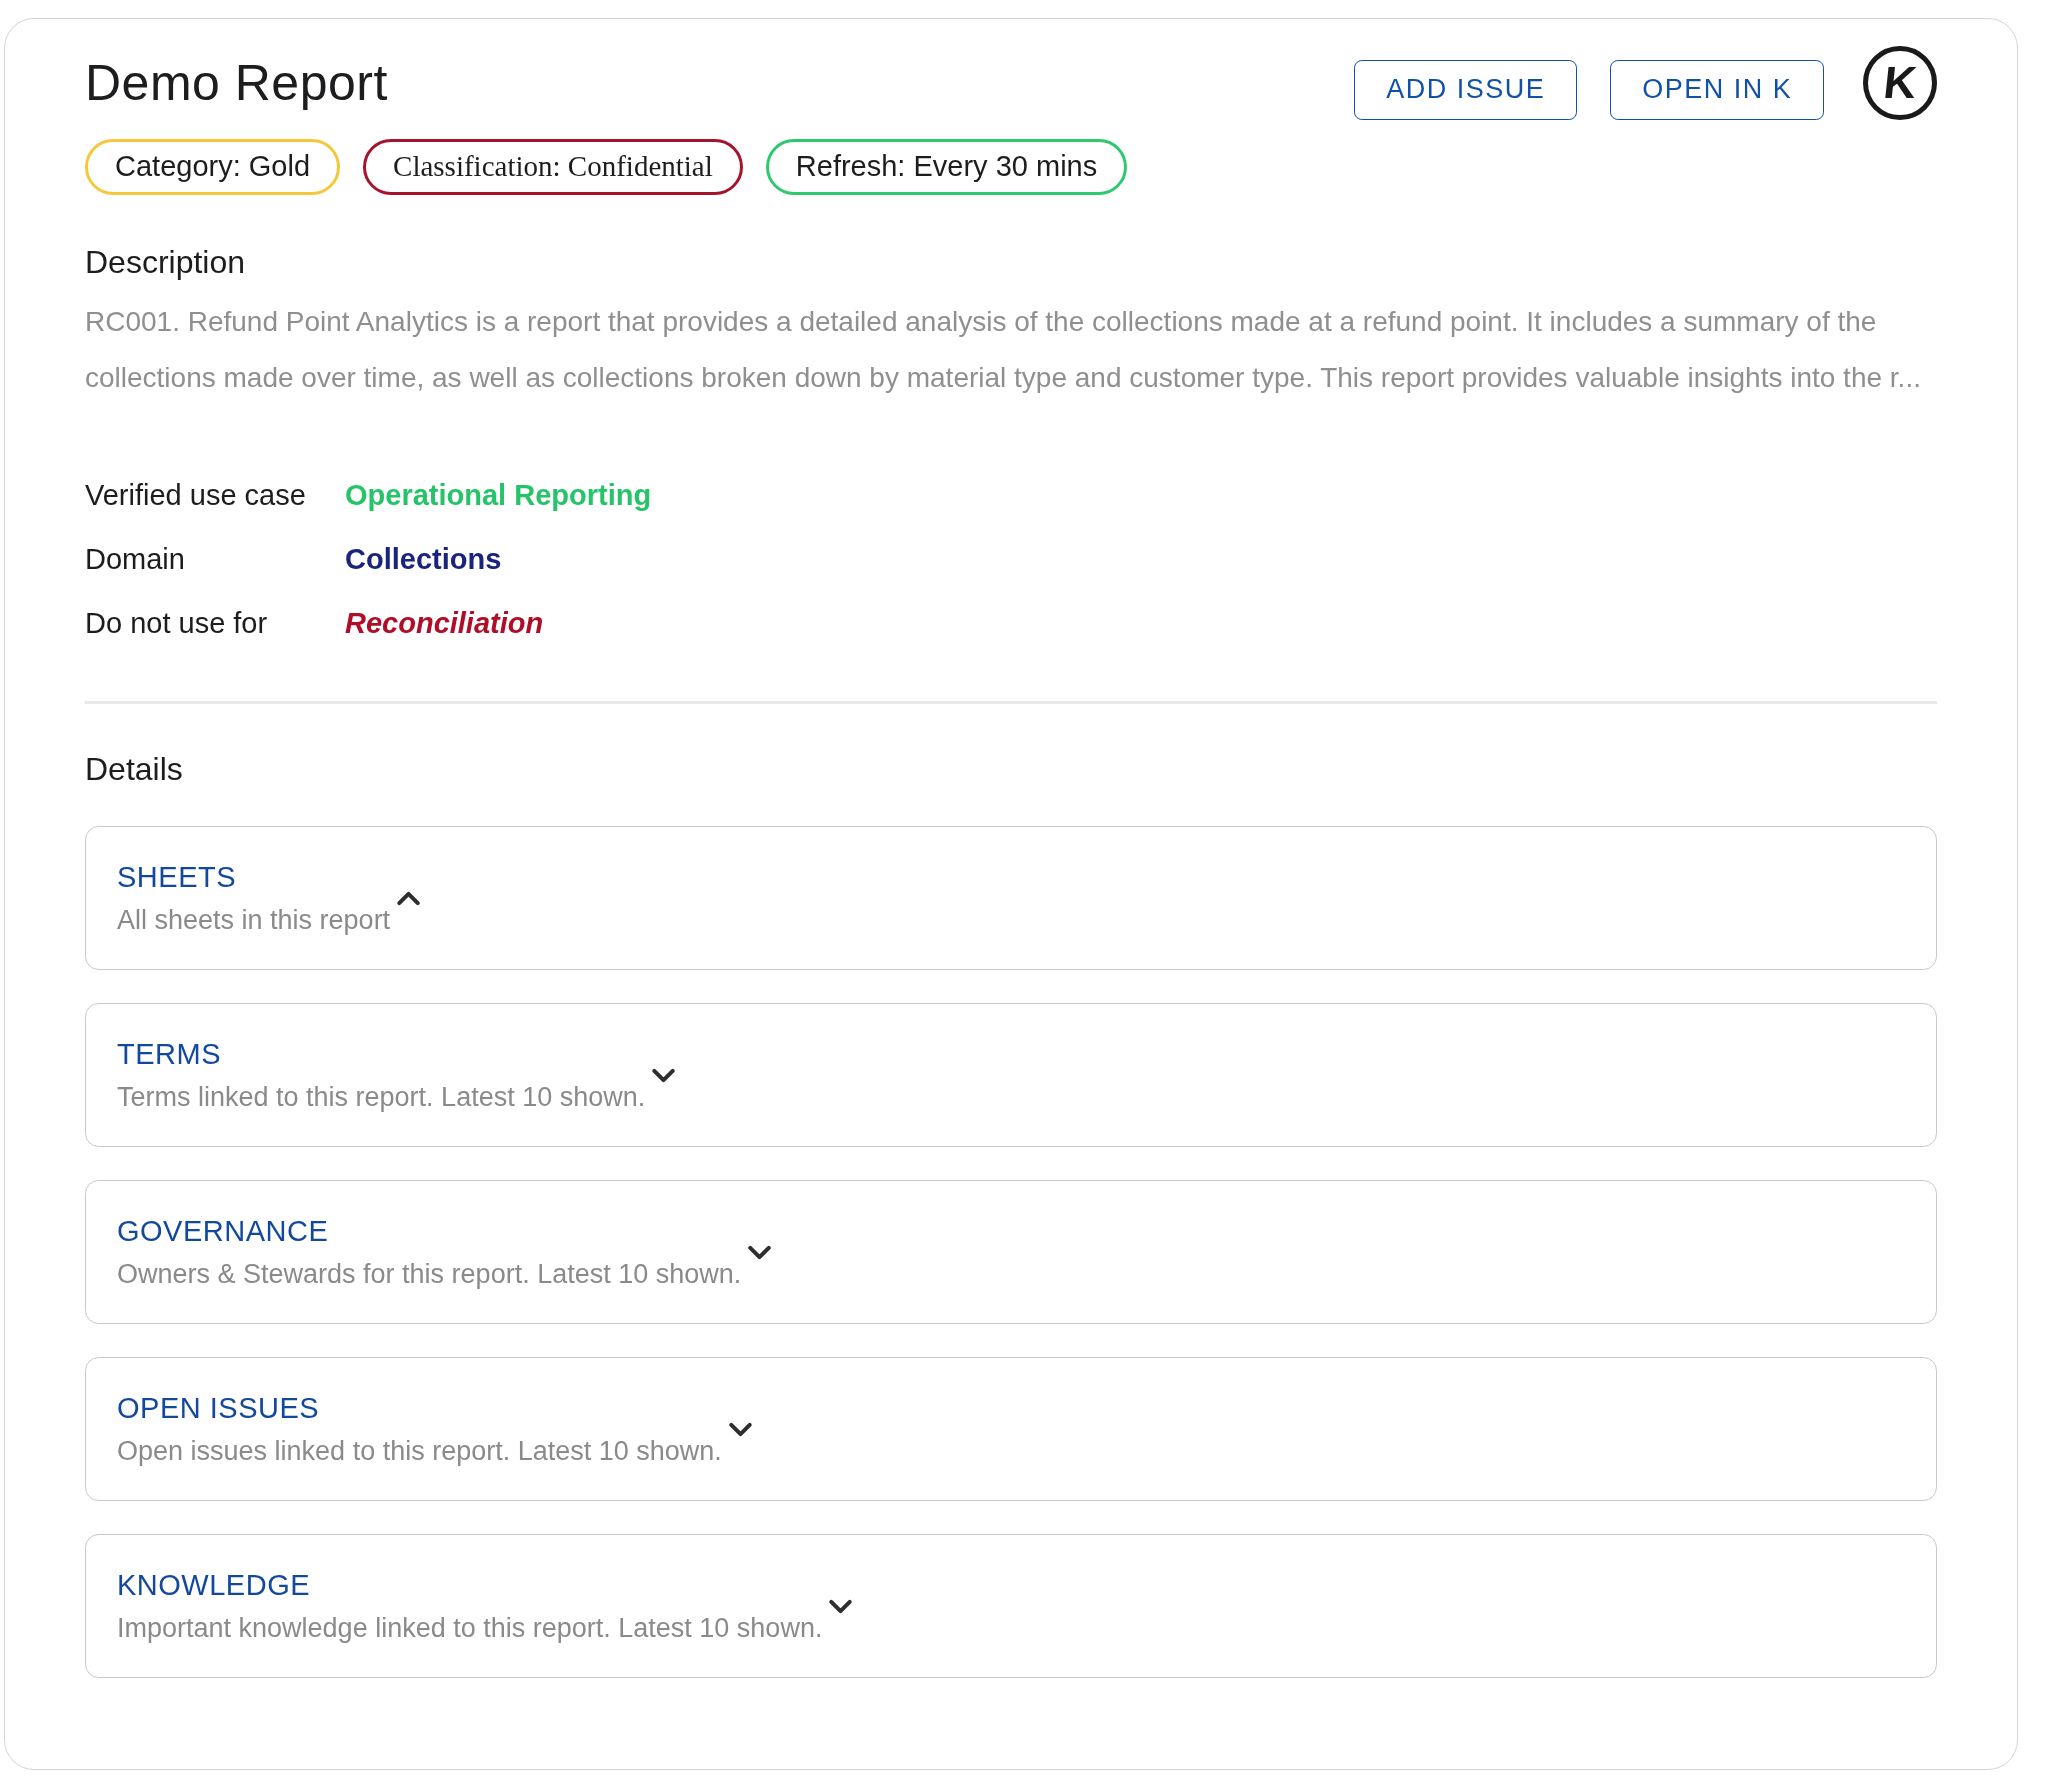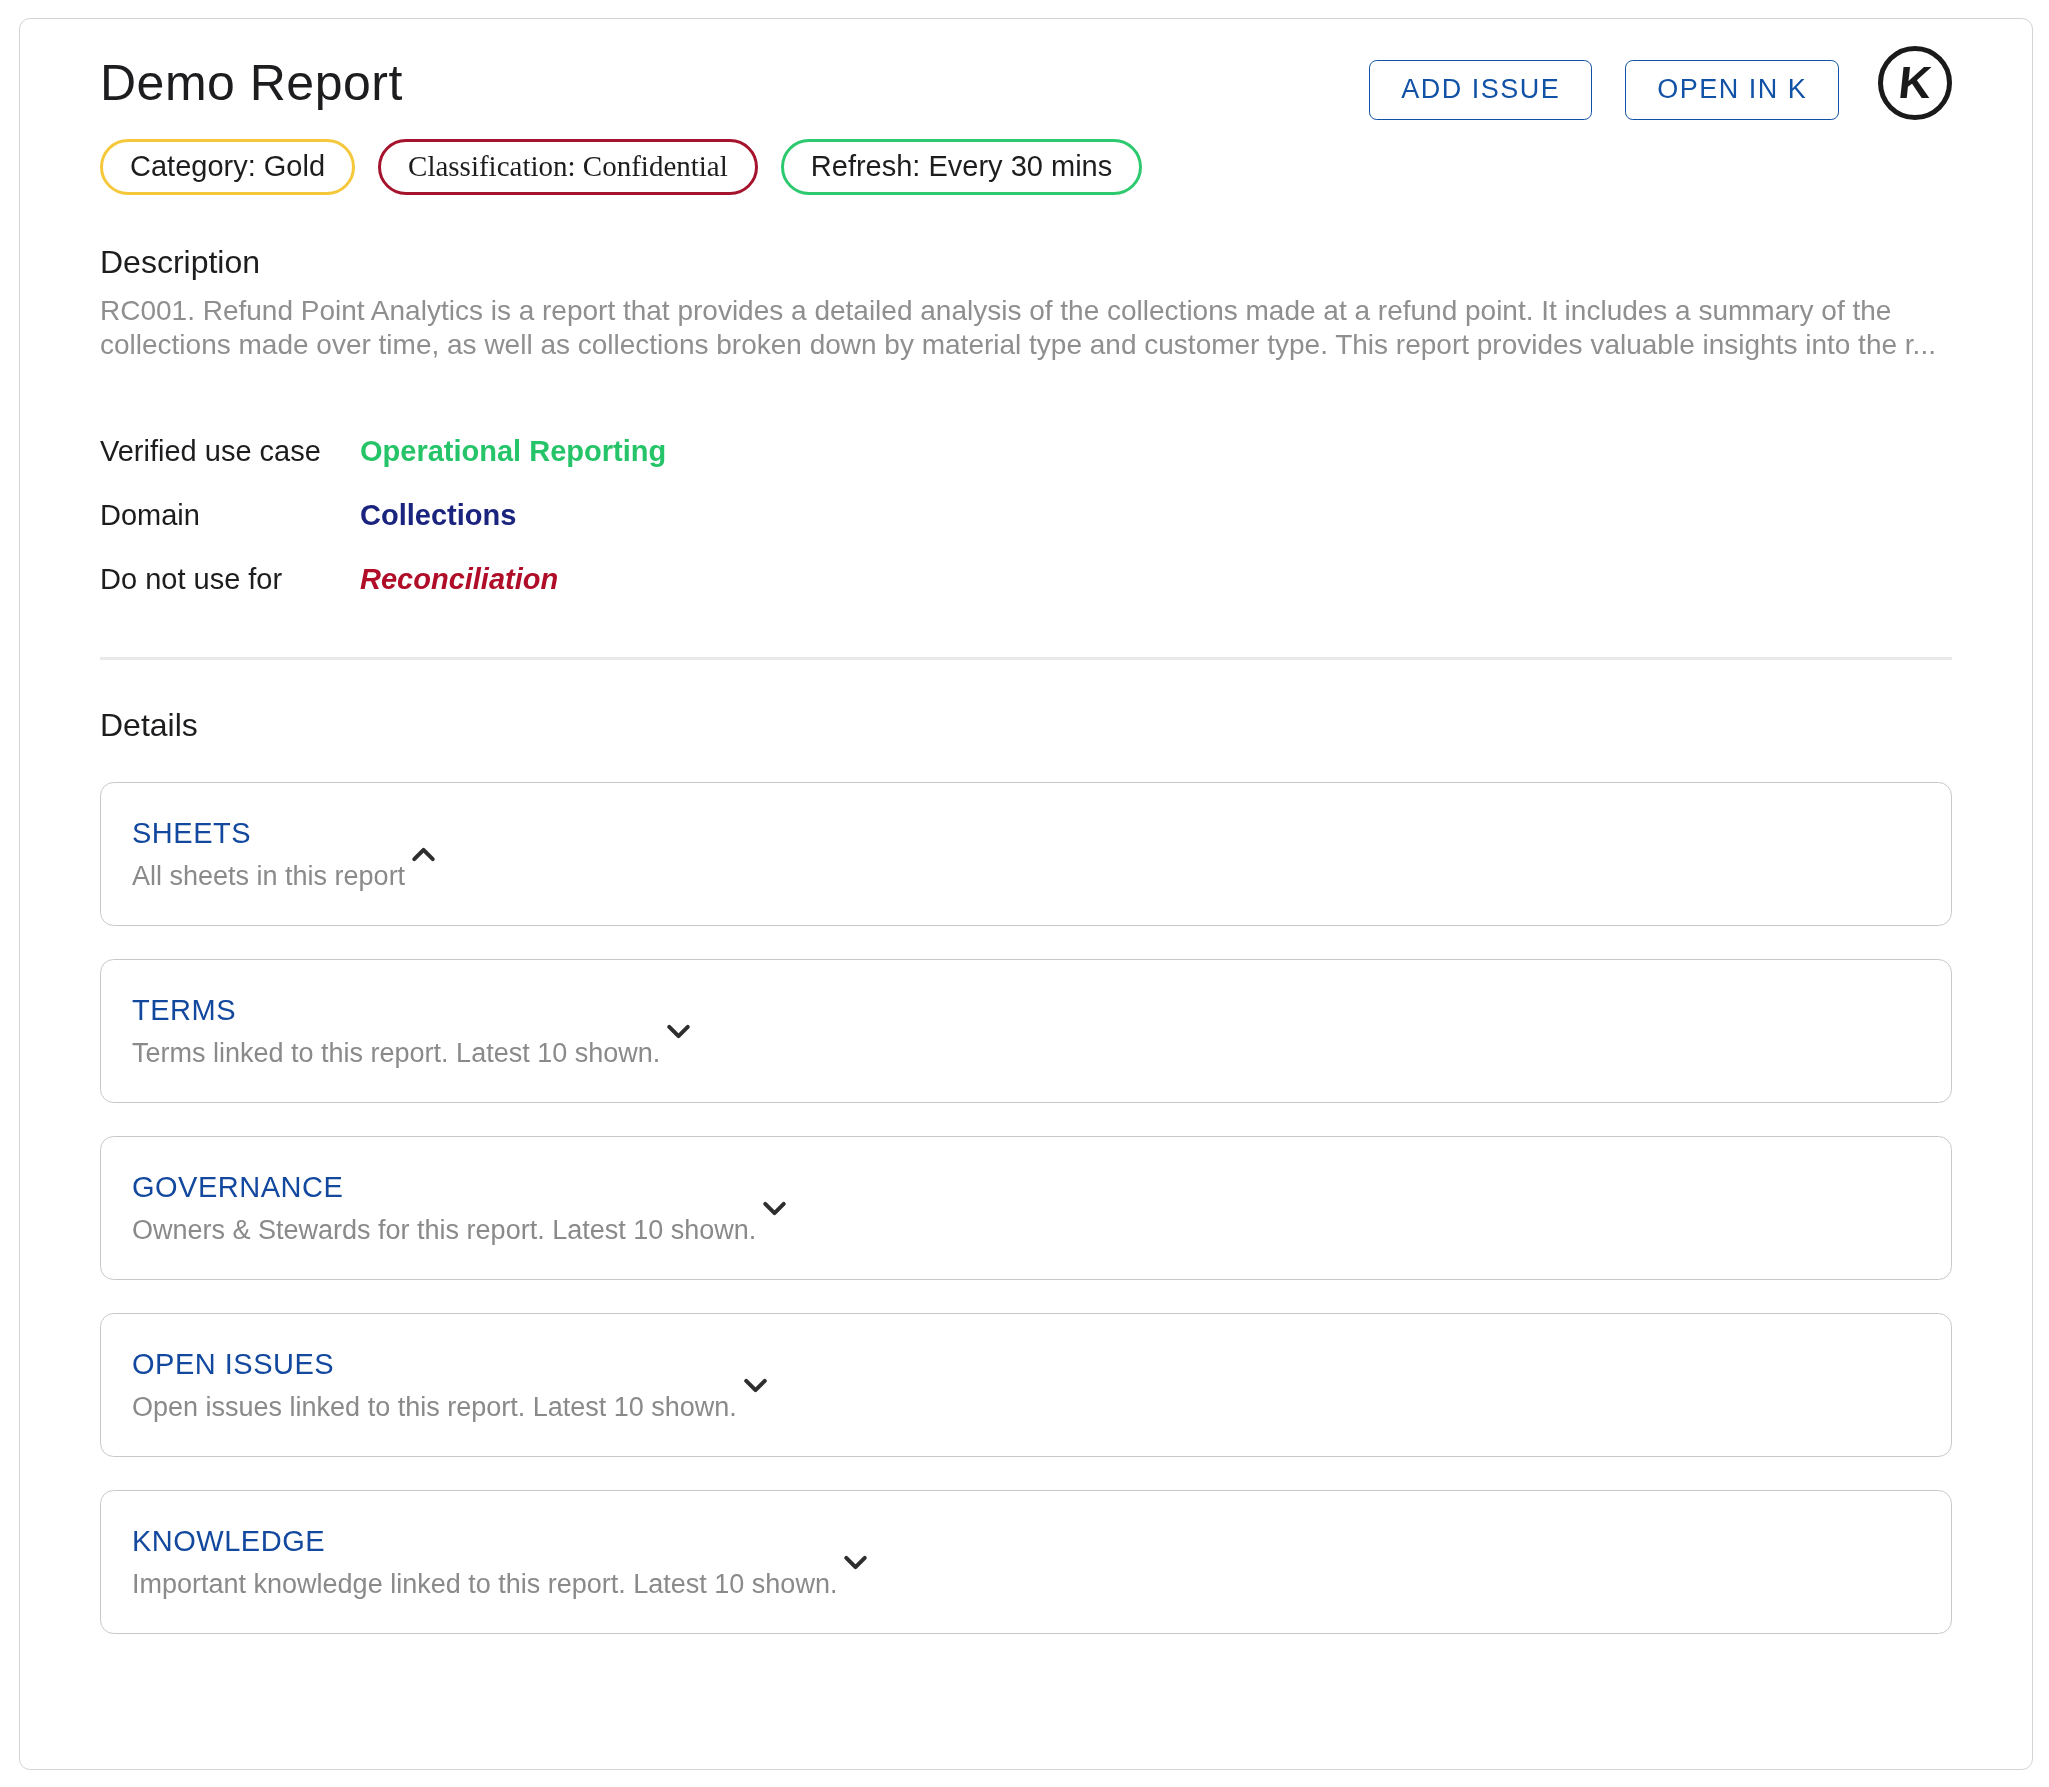--- a/index.html
+++ b/index.html
@@ -10,28 +10,28 @@
   }
   .viewport {
     position: relative;
     width: 2049px;
     height: 1787px;
     background: #ffffff;
     overflow: hidden;
   }
   .container {
     position: absolute;
-    left: 19px;
+    left: 4px;
     top: 17.5px;
     width: 2014px;
     height: 1752px;
     box-sizing: border-box;
     background: #ffffff;
     border: 1.9px solid #d4d4d4;
-    border-radius: 11px;
+    border-radius: 30px;
     padding: 27px 80px 0 80px;
   }
   
   .header-row {
     display: flex;
     align-items: center;
     justify-content: space-between;
     height: 74px;
   }
   .page-title {
@@ -104,21 +104,21 @@
     font-size: 32px;
     color: #1d1d1f;
     font-weight: 400;
     line-height: 37px;
   }
   .description-heading { margin-top: 49px; }
   .description-text {
     margin-top: 13.6px;
     width: 1855px;
     font-size: 28px;
-    line-height: 34px;
+    line-height: 56px;
     color: #8f8f8f;
   }
   
   .attributes { margin-top: 72px; }
   .attr-row {
     display: flex;
     align-items: baseline;
     line-height: 35px;
     margin-bottom: 29px;
     font-size: 29px;

